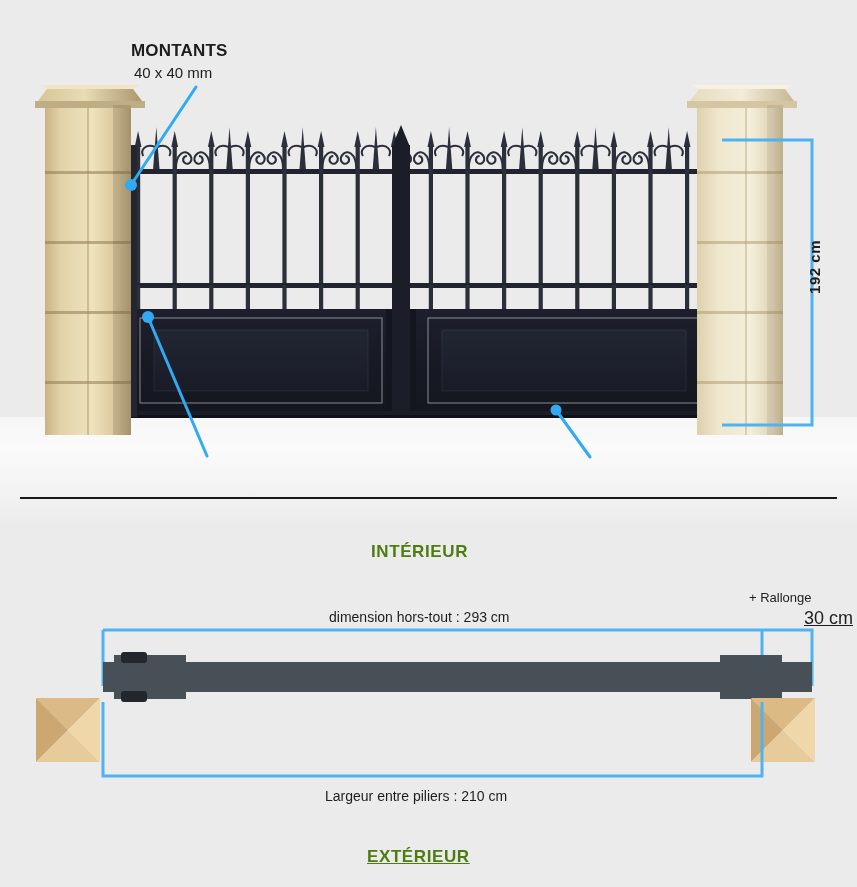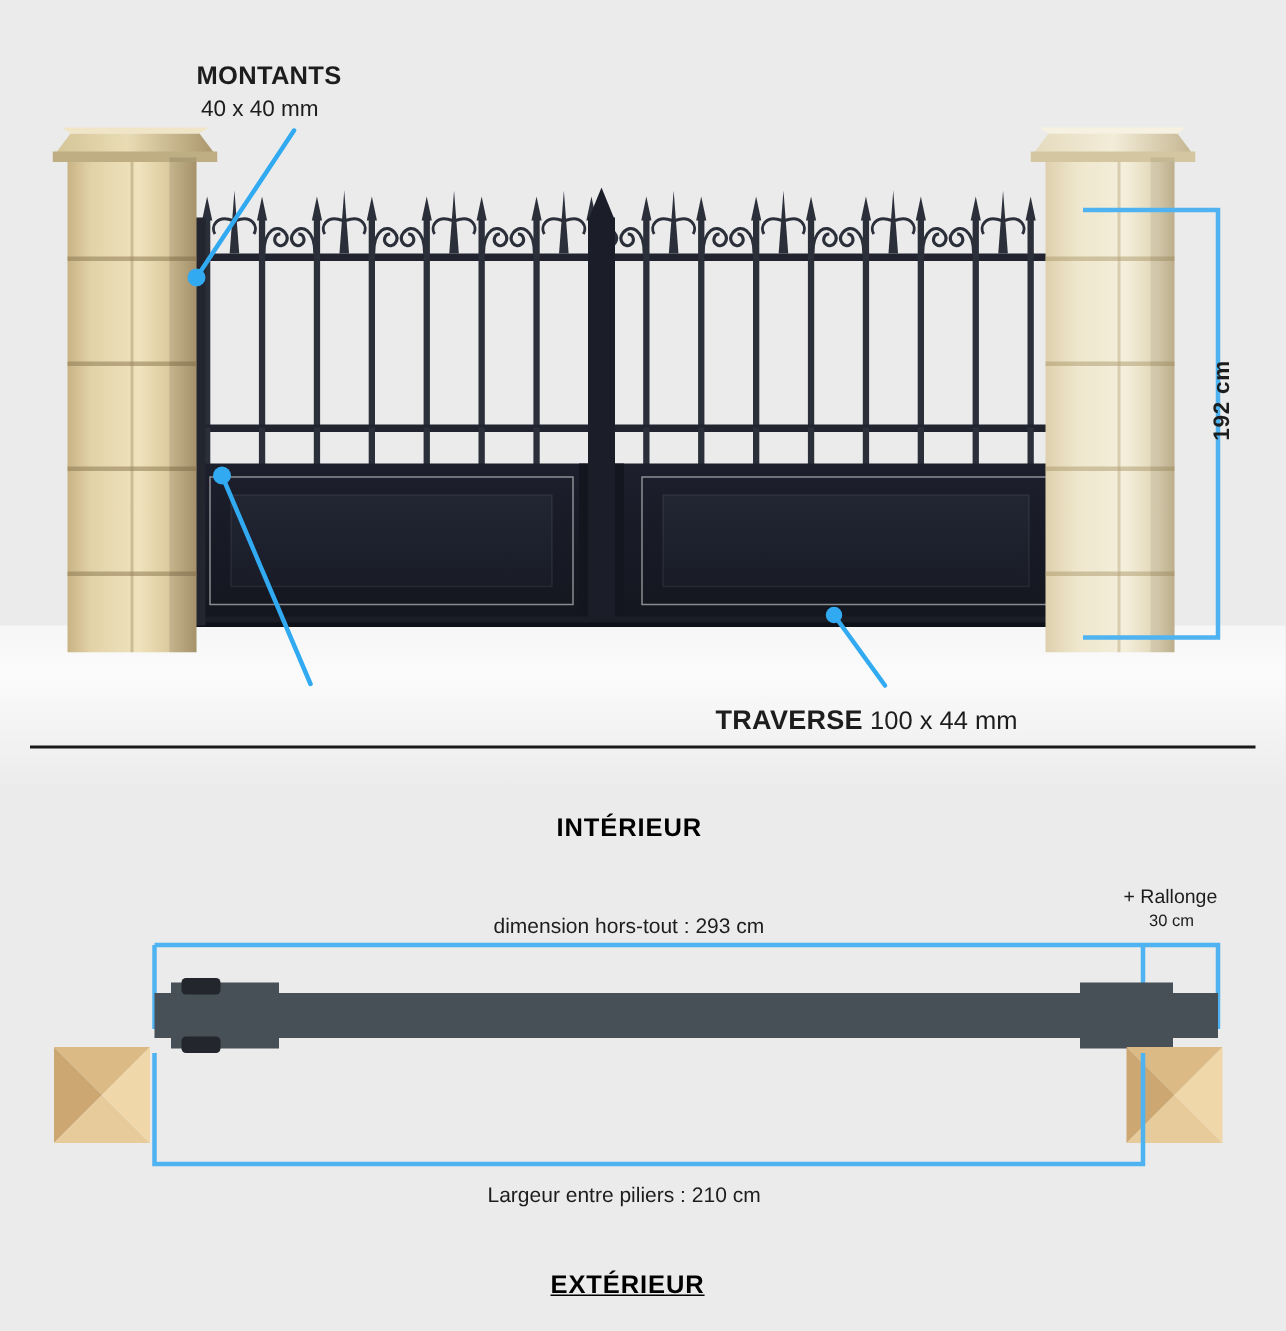--- a/index.html
+++ b/index.html
@@ -42,21 +42,21 @@
     font-size:15px; font-weight:bold; letter-spacing:.5px; color:#1d1d1d;
   }
 
   
   #separator { position:absolute; left:20px; top:497px; width:817px; height:2px; background:#1a1a1a; }
 
   
   #plan { position:absolute; left:0; top:500px; width:857px; height:387px; }
   .plan-txt { position:absolute; font-size:14px; white-space:nowrap; }
 
-  .head-txt { position:absolute; font-size:17px; font-weight:bold; letter-spacing:.6px; color:#000000; }
+  .head-txt { position:absolute; font-size:17px; font-weight:bold; letter-spacing:.6px; color:#4d7c0f; }
 </style>
 </head>
 <body>
 
 <div id="elevation">
 
   <div id="ground"></div>
 
   <div id="gate" style="left:128px; top:100px; width:584px; height:296px;">
 
@@ -292,37 +292,34 @@
 
     <line x1="590" y1="432" x2="556" y2="385" stroke="#32aaf2" stroke-width="3" stroke-linecap="round"></line>
     <circle cx="556" cy="385" r="5.5" fill="#32aaf2"></circle>
 
     <polyline points="722,115 812,115 812,400 722,400" fill="none" stroke="#4eb3f0" stroke-width="3"></polyline>
   </svg>
 
   <div class="dimtxt-v" style="left:806px; top:215px;">192 cm</div>
 
 
-  <div class="lbl" style="left:477px; top:445px;">
-    <span class="cap-title" style="font-size:18px;">TRAVERSE</span><span style="font-size:17px;">&nbsp;</span><span class="cap-sub" style="font-size:17px;">100 x 44 mm</span>
-  </div>
 </div>
 
 <div id="separator"></div>
 
 <div id="plan">
 
   <div class="head-txt" style="left:371px; top:42px;">INTÉRIEUR</div>
 
   <div class="plan-txt" style="left:329px; top:609px;"></div>
 
   <div class="plan-txt" style="left:329px; top:109px; font-size:14px;">dimension hors-tout : 293 cm</div>
 
   <div class="plan-txt" style="left:749px; top:90px; font-size:13px; font-weight:normal;">+ Rallonge</div>
-  <div class="plan-txt" style="left:766px; top:108px; font-size:11px;">30 cm</div>
+  <div class="plan-txt" style="left:804px; top:108px; font-size:18px;text-decoration:underline;">30 cm</div>
 
   <div class="plan-txt" style="left:325px; top:288px; font-size:14px;">Largeur entre piliers : 210 cm</div>
 
   <div class="head-txt" style="left:367px; top:347px;text-decoration:underline;">EXTÉRIEUR</div>
 
   <svg width="857" height="387" style="position:absolute;left:0;top:0;">
     <defs>
       <linearGradient id="ppA" x1="0" y1="0" x2="1" y2="1">
         <stop offset="0%" stop-color="#dbb983"></stop>
           <stop offset="100%" stop-color="#c9a871"></stop>

